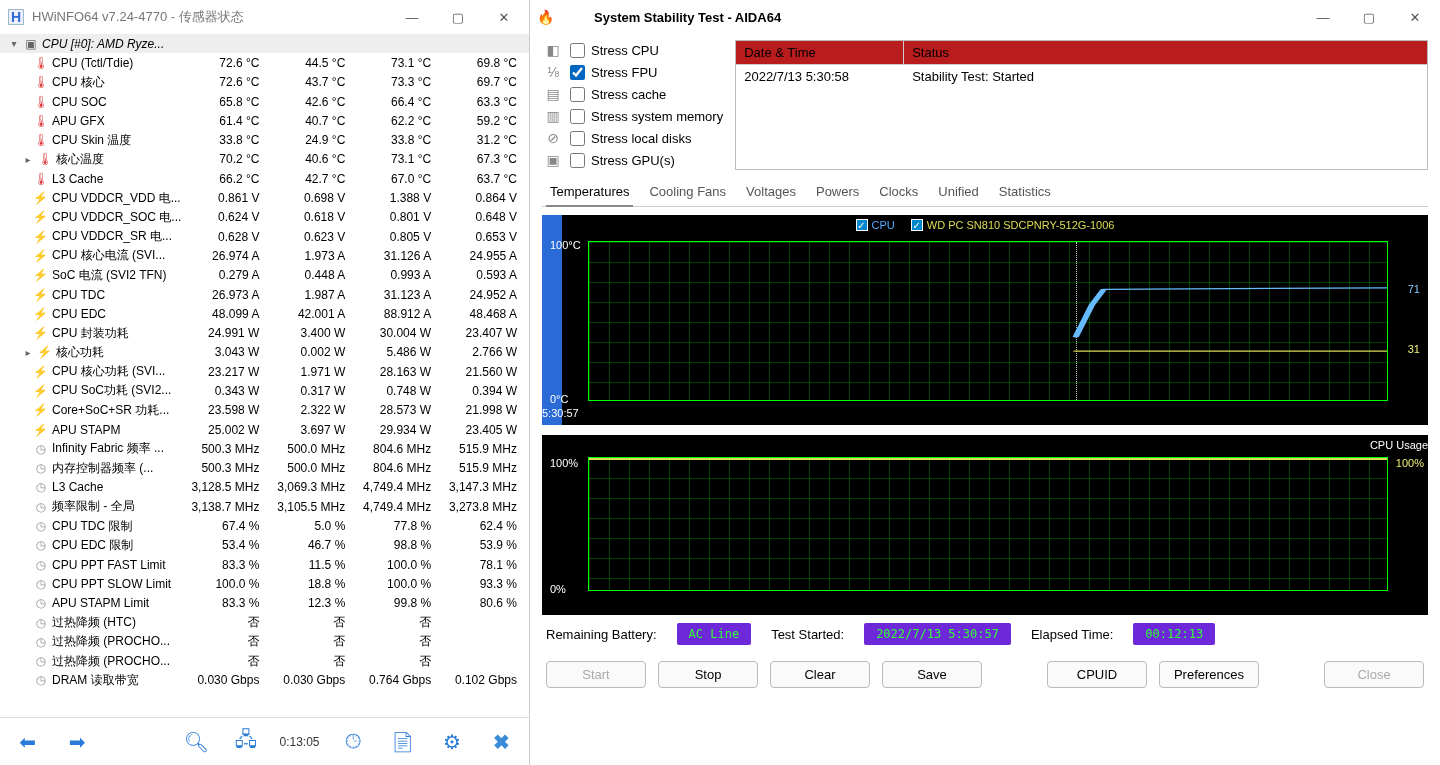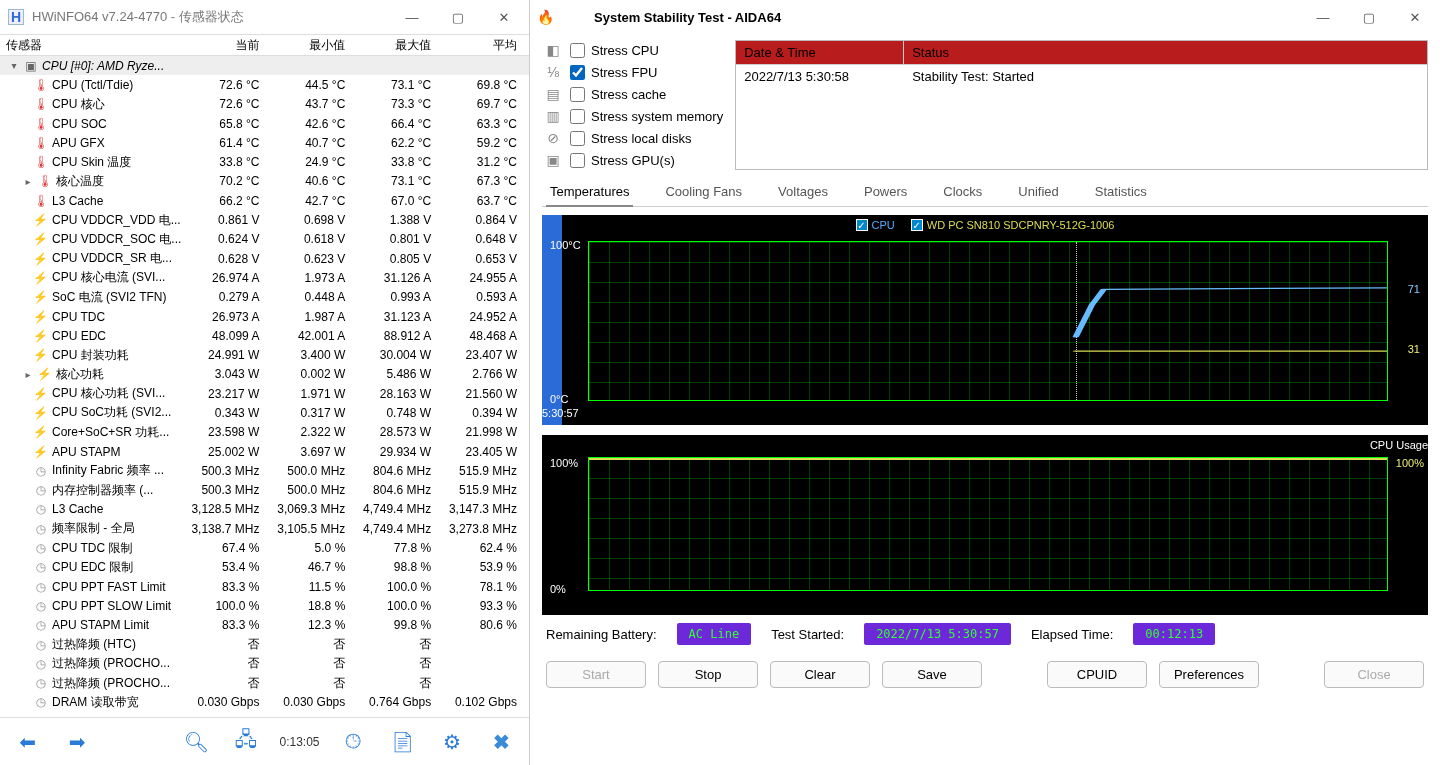--- a/index.html
+++ b/index.html
@@ -38,21 +38,21 @@
 .stress-ic { width:22px; text-align:center; color:#888; font-size:14px; }
 input[type=checkbox] { width:15px; height:15px; accent-color:#0067c0; }
 .status-table { flex:1; border:1px solid #bbb; display:flex; flex-direction:column; font-size:13px; }
 .status-head { display:flex; background:#b91c1c; border-bottom:1px solid #ccc; }
 .status-head > div { padding:4px 8px; border-right:1px solid #ccc; }
 .status-head > div:last-child { border-right:none; }
 .status-row { display:flex; }
 .status-row > div { padding:4px 8px; }
 .st-dt { width:168px; }
 .st-st { flex:1; }
-.tabs { display:flex; gap:28px; border-bottom:1px solid #ccc; font-size:13px; padding-left:4px; }
+.tabs { display:flex; gap:12px; border-bottom:1px solid #ccc; font-size:13px; padding-left:4px; }
 .tab { padding:6px 4px 6px 4px; color:#555; cursor:pointer; }
 .tab.active { color:#000; border-bottom:2px solid #888; margin-bottom:-1px; }
 .charts { display:flex; flex-direction:column; gap:10px; margin-top:8px; }
 .chart { background:#000; position:relative; color:#fff; font-family:Tahoma,sans-serif; font-size:11px; }
 .chart-temp { height:210px; }
 .chart-usage { height:180px; }
 .legend-row { display:flex; justify-content:center; gap:16px; padding:4px 0; }
 .legend-item { display:flex; align-items:center; gap:4px; }
 .legend-box { width:12px; height:12px; border:1px solid #fff; display:inline-flex; align-items:center; justify-content:center; font-size:10px; }
 .chart-body { position:absolute; left:46px; right:40px; top:26px; bottom:24px; border:1px solid #0f0; }
@@ -80,27 +80,20 @@
 
 <div class="win left-win">
   <div class="titlebar light">
     <span class="icon" style="color:#2c6bd8;font-weight:bold;background:#eef;border:1px solid #9bc;">H</span>
     <span class="title">HWiNFO64 v7.24-4770 - 传感器状态</span>
     <div class="winbtns">
       <div class="winbtn">―</div>
       <div class="winbtn">▢</div>
       <div class="winbtn">✕</div>
     </div>
-  </div>
-  <div class="thead">
-    <div class="th-sensor">传感器</div>
-    <div class="th-col">当前</div>
-    <div class="th-col">最小值</div>
-    <div class="th-col">最大值</div>
-    <div class="th-col">平均</div>
   </div>
   <div class="grid" id="hw-grid">
       <div class="row group">
         <div class="cell-name">
           <span class="tree-pad" style="width: 4px;"></span>
           <span class="expand">▾</span>
           <span class="rowicon" style="color: rgb(102, 102, 102);">▣</span>
           <span class="rowlabel" style="font-style: italic;">CPU [#0]: AMD Ryze...</span>
         </div>
         <div class="cell-val"></div>

